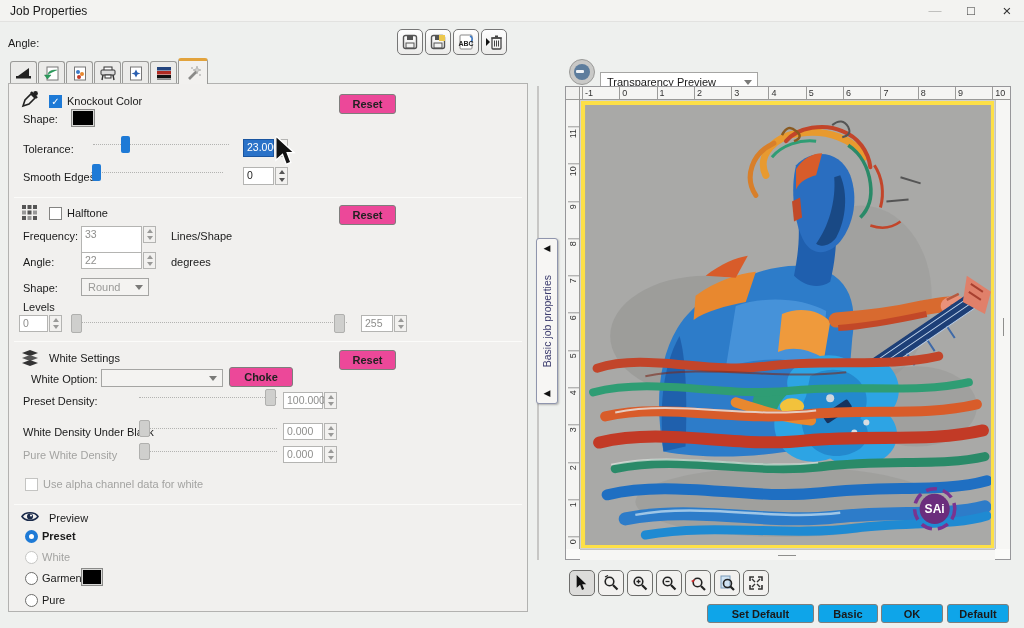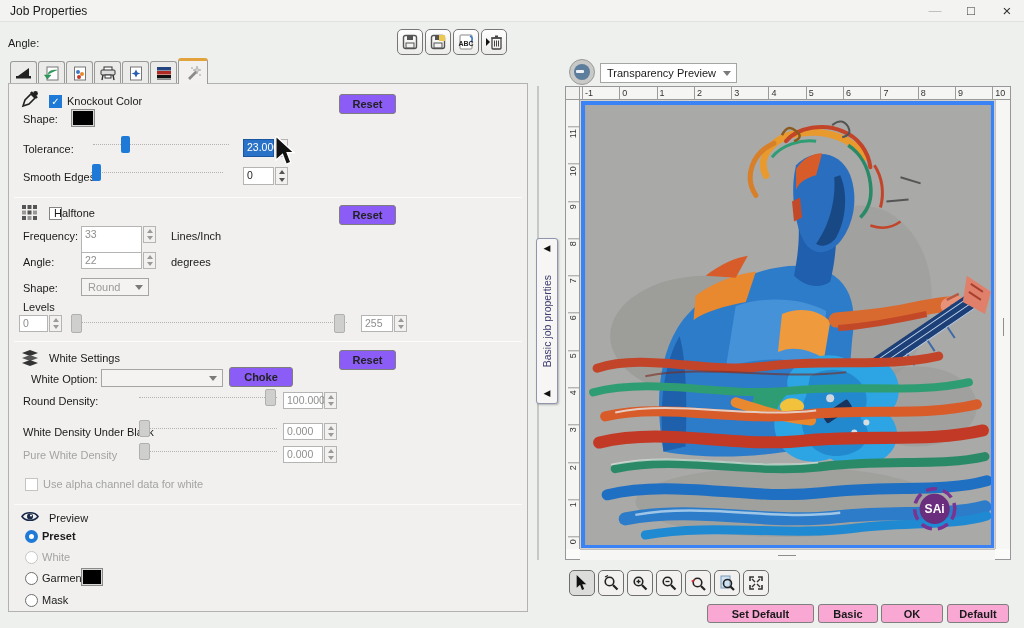--- a/index.html
+++ b/index.html
@@ -22,21 +22,21 @@
   .select.dis { background:#f4f3f1; color:#9a9a98; }
   .iconbtn { position:absolute; width:26px; height:26px; background:linear-gradient(#fefefe,#ececea); border:1px solid #777; border-radius:5px; display:flex; align-items:center; justify-content:center; }
 
   
   .tab { position:absolute; top:61px; width:27px; height:23px; background:#ebebe9; border:1px solid #9a9a98; border-bottom:none; border-radius:3px 3px 0 0; display:flex; align-items:center; justify-content:center; }
   .tab.sel { top:58px; height:26px; background:#f2f1ef; border-top:3px solid #e2a33c; z-index:3; }
 
   
   .panel { position:absolute; left:8px; top:83px; width:520px; height:529px; background:#f1f0ee; border:1px solid #b2b2b0; }
   .sep { position:absolute; left:5px; width:508px; height:1px; background:#d9d9d7; border-bottom:1px solid #fbfbf9; }
-  .btn { position:absolute; background:#8b5cf6; border:1px solid #7e7e7c; border-radius:3px; font-weight:600; font-size:11px; text-align:center; display:flex; align-items:center; justify-content:center; color:#222; }
+  .btn { position:absolute; background:#ec4899; border:1px solid #7e7e7c; border-radius:3px; font-weight:600; font-size:11px; text-align:center; display:flex; align-items:center; justify-content:center; color:#222; }
   .checkbox { position:absolute; width:13px; height:13px; background:#fff; border:1px solid #848482; font-size:10px; line-height:11px; text-align:center; }
   .checkbox.on { background:#1e7ad6; border-color:#1e7ad6; color:#fff; }
   .checkbox.dis { border-color:#c4c4c2; }
   .swatch { position:absolute; background:#000; border:1px solid #8a8a88; box-shadow:inset 0 0 0 1px #d8d8d6; }
   .slider { position:absolute; height:18px; }
   .slider::before { content:""; position:absolute; left:0; right:0; top:8px; border-top:1px dotted #b3b3b1; }
   .handle { position:absolute; top:0; width:9px; height:17px; border-radius:2px; }
   .handle.blue { background:#1e7ad6; }
   .handle.gray { background:#cfcfcd; border:1px solid #b0b0ae; width:11px; }
   .field { position:absolute; background:#fff; border:1px solid #b4b4b2; font-size:10.5px; padding:1px 3px; color:#8e8e8c; }
@@ -61,29 +61,29 @@
   
   .circlebtn { position:absolute; left:569px; top:59px; width:26px; height:26px; border-radius:50%; background:#c9c9c7; border:1px solid #9a9a98; display:flex; align-items:center; justify-content:center; }
   .circlebtn .inner { width:16px; height:16px; border-radius:50%; background:#5d7d9d; position:relative; }
   .circlebtn .inner::after { content:""; position:absolute; left:2px; top:6px; width:8px; height:3px; background:#eef2f6; border-radius:1px; }
   .frame { position:absolute; left:565px; top:86px; width:446px; height:474px; border:1px solid #97979a; background:#fbfbf9; }
   .corner { position:absolute; left:0; top:0; width:14px; height:13px; background:#f1f1ef; border-right:1px solid #9a9a98; border-bottom:1px solid #9a9a98; }
   .hruler { position:absolute; left:14px; top:0; width:430px; height:13px; background:#f5f5f3; border-bottom:1px solid #9a9a98; display:flex; padding-left:2px; overflow:hidden; }
   .hruler span { flex:0 0 37.3px; font-size:9px; color:#333; border-left:1px solid #9b9b99; padding-left:2px; line-height:13px; }
   .vruler { position:absolute; left:0; top:13px; width:14px; height:449px; background:#f5f5f3; border-right:1px solid #9a9a98; display:flex; flex-direction:column; padding-top:26px; overflow:hidden; }
   .vruler span { flex:0 0 37.3px; font-size:9px; color:#333; writing-mode:vertical-rl; transform:rotate(180deg); border-bottom:1px solid #9b9b99; padding-bottom:2px; text-align:right; margin-left:2px; }
-  .viewport { position:absolute; left:14px; top:13px; width:415px; height:449px; background:#3b82f6; border:1px solid #d2d2d0; }
+  .viewport { position:absolute; left:14px; top:13px; width:415px; height:449px; background:#fde047; border:1px solid #d2d2d0; }
   .vscroll { position:absolute; left:429px; top:13px; width:15px; height:449px; background:#f6f6f4; border-left:1px solid #c2c2c0; }
   .vscroll::after { content:""; position:absolute; left:7px; top:218px; width:1px; height:18px; background:#8e8e8c; }
   .hscroll { position:absolute; left:14px; top:462px; width:415px; height:11px; background:#f6f6f4; border-top:1px solid #c2c2c0; }
   .hscroll::after { content:""; position:absolute; top:5px; left:198px; width:18px; height:1px; background:#8e8e8c; }
 
   .toolbtn { position:absolute; top:570px; width:26px; height:26px; background:#f2f1ef; border:1px solid #6e6e6c; border-radius:5px; display:flex; align-items:center; justify-content:center; }
   .toolbtn.sel { background:#dcdcda; }
-  .fbtn { position:absolute; top:604px; height:19px; background:#f9a8d4; border:1px solid #7e7e7c; border-radius:3px; font-weight:600; display:flex; align-items:center; justify-content:center; }
+  .fbtn { position:absolute; top:604px; height:19px; background:#0ea5e9; border:1px solid #7e7e7c; border-radius:3px; font-weight:600; display:flex; align-items:center; justify-content:center; }
 
   .cursor-arrow { position:absolute; z-index:9; }
 </style>
 </head>
 <body>
 
 <div id="app">
 
   <div class="titlebar">
     <span class="title">Job Properties</span>
@@ -221,30 +221,30 @@
           <rect x="11" y="0" width="4" height="4"></rect>
         <rect x="0" y="5.5" width="4" height="4" fill="#999"></rect>
           <rect x="5.5" y="5.5" width="4" height="4"></rect>
           <rect x="11" y="5.5" width="4" height="4" fill="#999"></rect>
         <rect x="0" y="11" width="4" height="4"></rect>
           <rect x="5.5" y="11" width="4" height="4" fill="#999"></rect>
           <rect x="11" y="11" width="4" height="4"></rect>
       </g>
     </svg>
     <span class="checkbox" style="left:40px;top:123px"></span>
-    <span class="lbl" style="left:45px;top:123px">Halftone</span>
+    <span class="lbl" style="left:58px;top:123px">Halftone</span>
     <div class="btn" style="left:330px;top:121px;width:57px;height:20px">Reset</div>
 
     <span class="lbl" style="left:14px;top:146px">Frequency:</span>
     <div class="field" style="left:72px;top:142px;width:61px;height:30px">33</div>
     <span class="spin dis" style="left:134px;top:142px;height:17px">
         <i class="su"></i>
         <i class="sd"></i>
       </span>
-    <span class="lbl" style="left:162px;top:146px">Lines/Inch</span>
+    <span class="lbl" style="left:162px;top:146px">Lines/Shape</span>
 
     <span class="lbl" style="left:14px;top:172px">Angle:</span>
     <div class="field" style="left:72px;top:168px;width:61px;height:17px">22</div>
     <span class="spin dis" style="left:134px;top:168px;height:17px">
         <i class="su"></i>
         <i class="sd"></i>
       </span>
     <span class="lbl" style="left:162px;top:172px">degrees</span>
 
     <span class="lbl" style="left:14px;top:198px">Shape:</span>
@@ -279,21 +279,21 @@
     <span class="lbl" style="left:40px;top:268px">White Settings</span>
     <div class="btn" style="left:330px;top:266px;width:57px;height:20px">Reset</div>
 
     <span class="lbl" style="left:22px;top:289px">White Option:</span>
     <div class="select dis" style="left:92px;top:285px;width:122px;height:18px">
       <span></span>
       <span class="chev"></span>
     </div>
     <div class="btn" style="left:220px;top:283px;width:64px;height:20px">Choke</div>
 
-    <span class="lbl" style="left:14px;top:311px">Round Density:</span>
+    <span class="lbl" style="left:14px;top:311px">Preset Density:</span>
     <div class="slider" style="left:130px;top:305px;width:138px">
       <span class="handle gray" style="left:126px"></span>
     </div>
     <div class="field" style="left:274px;top:308px;width:40px;height:17px">100.000</div>
     <span class="spin dis" style="left:315px;top:308px;height:17px">
         <i class="su"></i>
         <i class="sd"></i>
       </span>
 
     <span class="lbl" style="left:14px;top:342px">White Density Under Black</span>
@@ -329,34 +329,34 @@
     <span class="lbl" style="left:40px;top:428px">Preview</span>
 
     <span class="radio on" style="left:16px;top:446px"></span>
     <span class="lbl" style="left:33px;top:446px;font-weight:600">Preset</span>
     <span class="radio dis" style="left:16px;top:467px"></span>
     <span class="lbl dim" style="left:33px;top:467px">White</span>
     <span class="radio" style="left:16px;top:488px"></span>
     <span class="lbl" style="left:33px;top:488px">Garment</span>
     <div class="swatch" style="left:72px;top:484px;width:22px;height:18px"></div>
     <span class="radio" style="left:16px;top:510px"></span>
-    <span class="lbl" style="left:33px;top:510px">Mask</span>
+    <span class="lbl" style="left:33px;top:510px">Pure</span>
   </div>
 
   <div class="groove"></div>
   <div class="sidetab">
     <span class="arr">◀</span>
     <span class="vtext">Basic job properties</span>
     <span class="arr">◀</span>
   </div>
 
   <div class="circlebtn">
     <span class="inner"></span>
   </div>
-  <div class="select" style="left:600px;top:63px;width:137px;height:20px">
+  <div class="select" style="left:600px;top:72px;width:158px;height:20px">
     <span>Transparency Preview</span>
     <span class="chev"></span>
   </div>
 
   <div class="frame">
     <div class="corner"></div>
     <div class="hruler">
         <span>-1</span>
         <span>0</span>
         <span>1</span>

